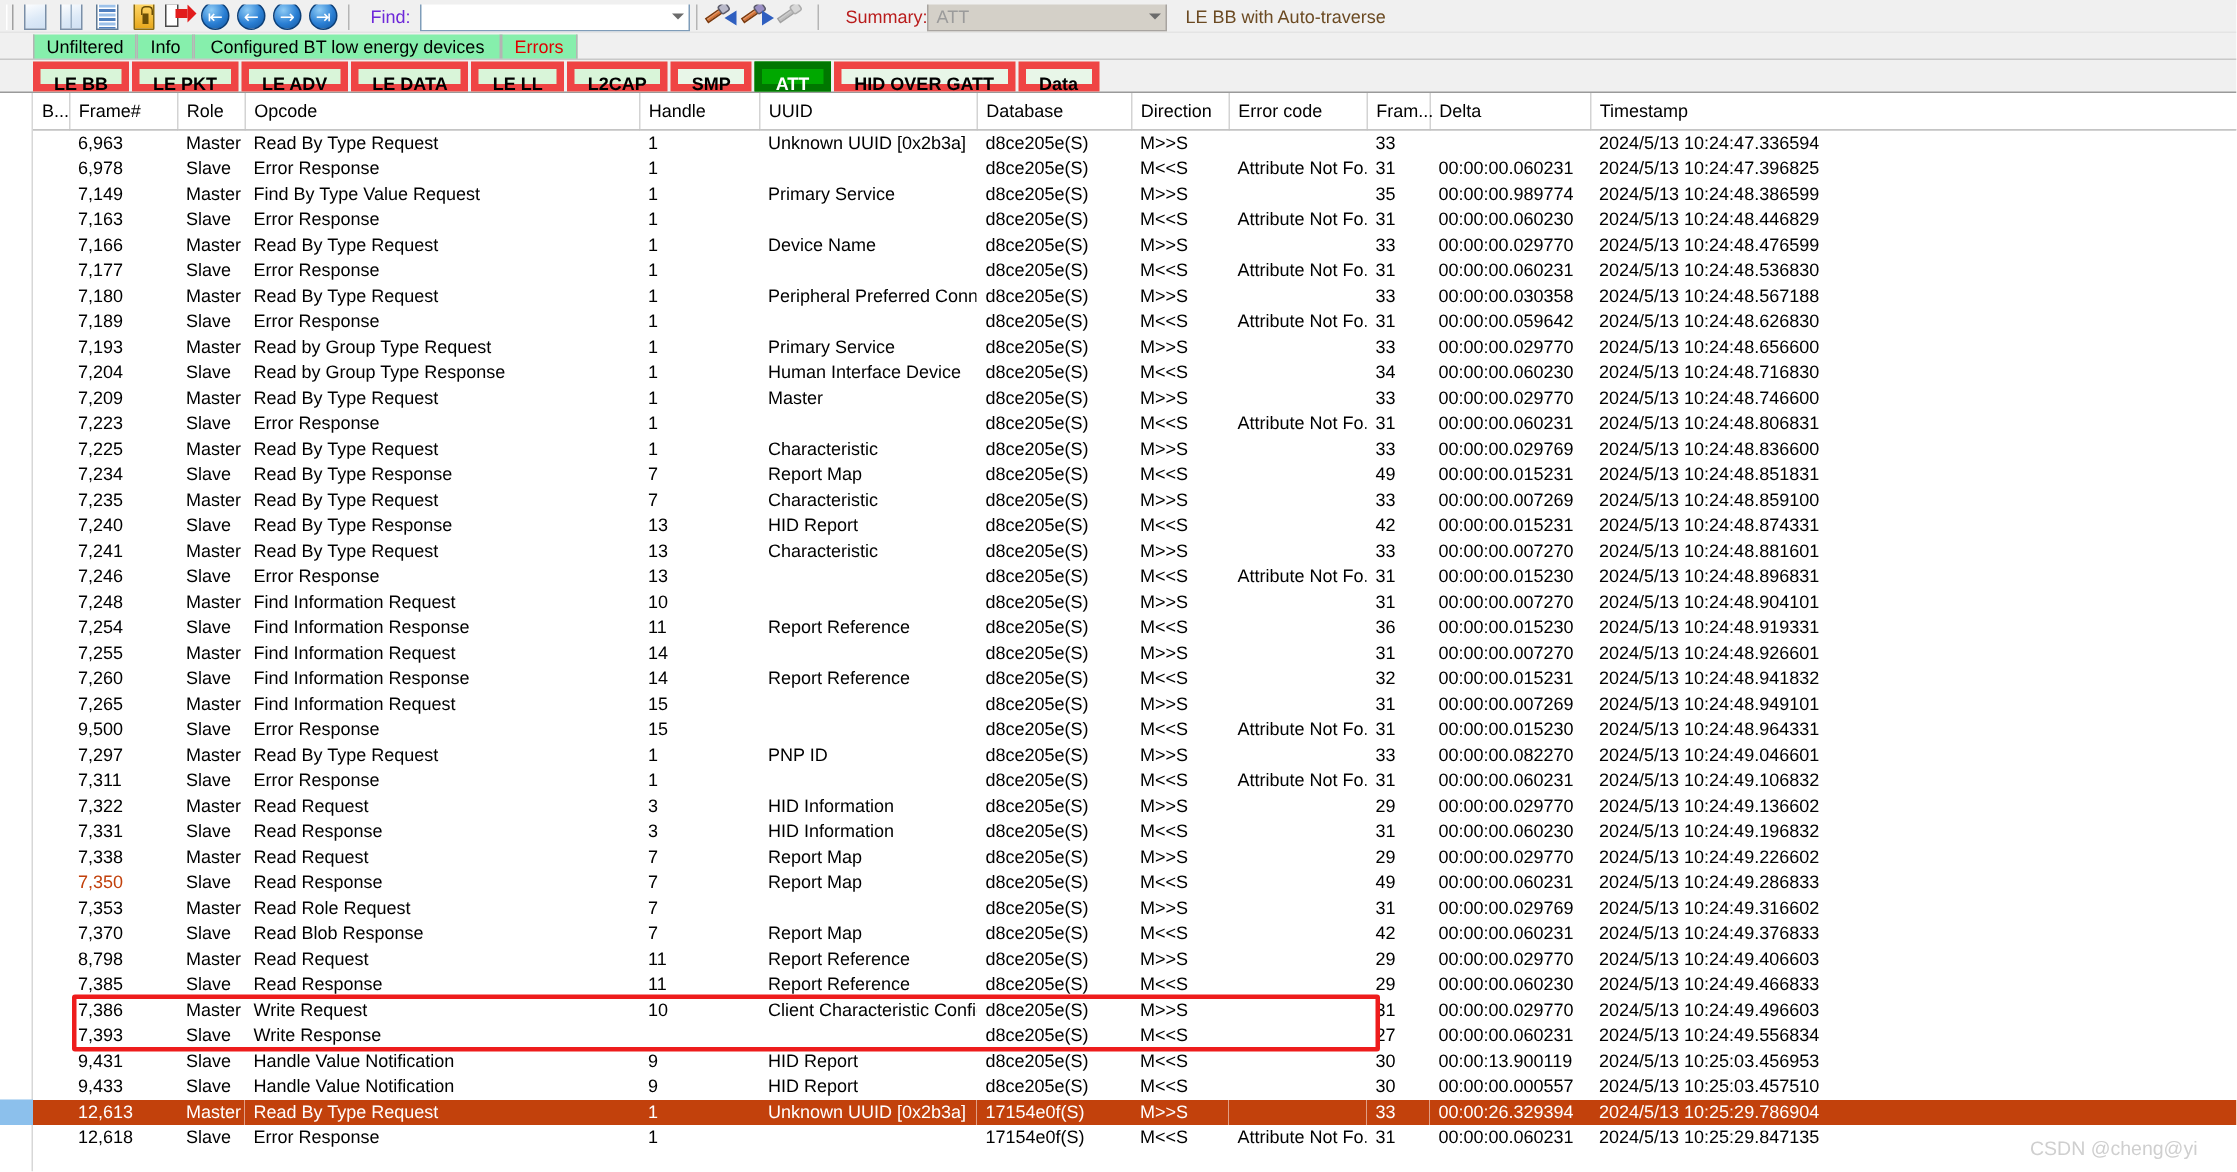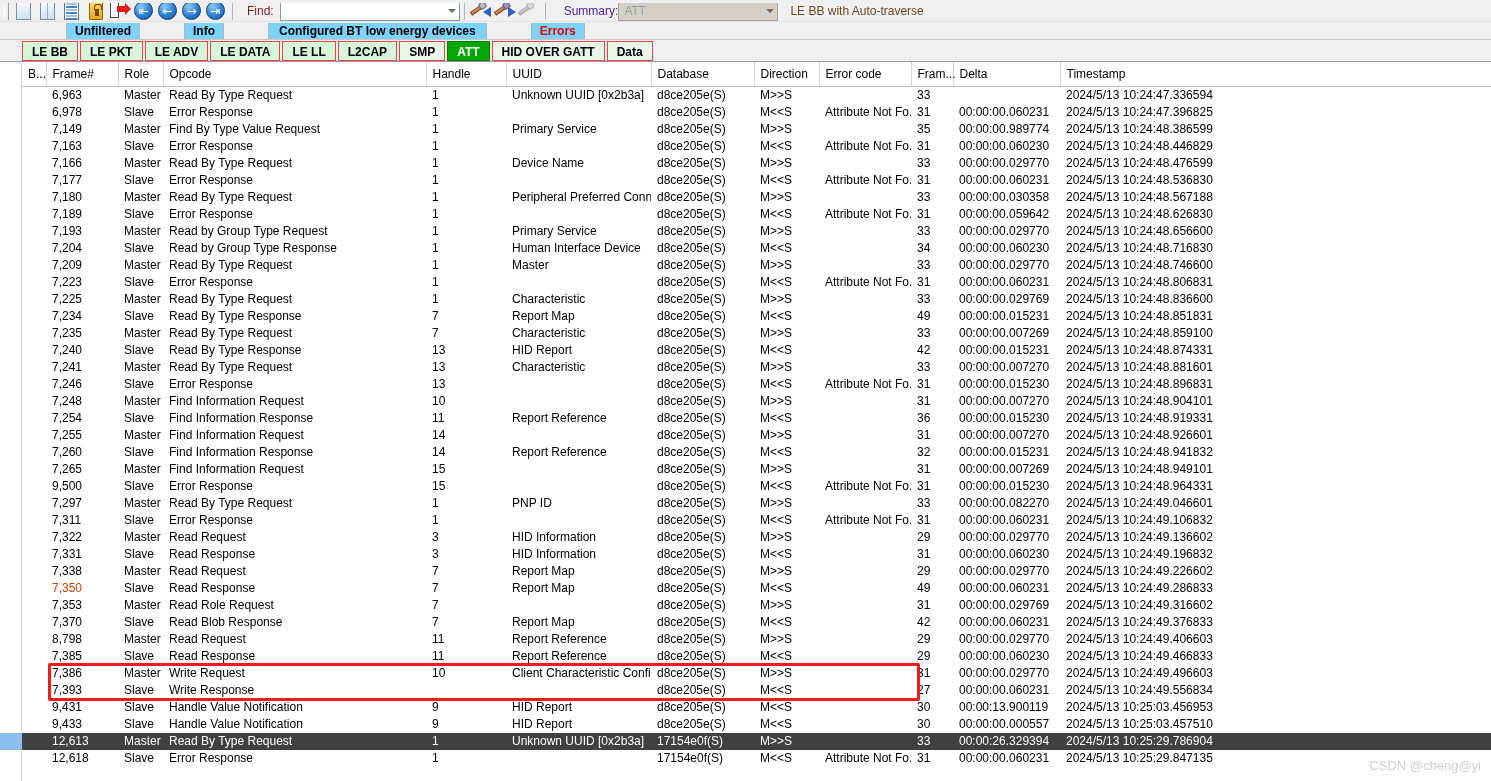--- a/index.html
+++ b/index.html
@@ -123,82 +123,81 @@
   .ico-wrench .bluearr {
     position:absolute; right:0px; top:5px;
     border-top:5px solid transparent; border-bottom:5px solid transparent;
   }
   .ico-wrench.left .bluearr { border-right:8px solid #2f5fc0; }
   .ico-wrench.right .bluearr { border-left:8px solid #2f5fc0; right:-1px; }
   .ico-wrench.dim { opacity: .45; filter: grayscale(1); }
   .ico-wrench.purple .head { background:#9a8fc4; }
 
   .tb-label {
-    font-size: 12px; color: #7f1d1d; margin: 0 6px 0 10px;
+    font-size: 12px; color: #6d28d9; margin: 0 6px 0 10px;
     white-space: nowrap;
   }
   .tb-combo {
     height: 20px; width: 180px;
     background: #ffffff; border: 1px solid #7f9db9;
     position: relative; flex: none;
   }
   .tb-combo .arrow {
     position:absolute; right:3px; top:7px;
     border-left:4px solid transparent; border-right:4px solid transparent;
     border-top:4px solid #6b6b6b;
   }
   .tb-combo.gray {
     background: #d4d0c8; border:1px solid #a8a4a0; color:#8a8a8a;
   }
   .tb-combo .val {
     position:absolute; left:5px; top:2px; font-size:12px; color:#9b9b9b;
   }
-  .summary-label { font-size:12px; color:#4c1d95; margin-left:14px; }
+  .summary-label { font-size:12px; color:#b91c1c; margin-left:14px; }
   .summary-note { font-size:12px; color:#6b4a22; margin-left:12px; white-space:nowrap; }
 
   
   .tabrow1 {
     height: 18px;
     background: #f0f0f0;
     display: flex; align-items: flex-end;
     padding-left: 22px;
     position: relative;
   }
   .tabrow1:after {
     content:""; position:absolute; left:0; right:0; bottom:0; height:1px;
     background:#c8c8c8;
   }
   .tab1 {
-    font-size: 12px; font-weight: bold; color: #000000;
+    font-size: 12px; font-weight: normal; color: #000000;
     padding: 0 8px 1px 8px;
     height: 17px; line-height: 17px;
     border-left: 1px solid #b4b4b4;
     border-right: 1px solid #b4b4b4;
     white-space: nowrap;
-    background: #7dd3fc;
-    margin-left: 44px;
+    background: #86efac;
   }
   .tab1.errors { color: #e00000; }
   .tab1.wide { padding: 0 10px 15px 10px; }
 
   
   .tabrow2 {
     height: 22px;
     background: #f0f0f0;
     display: flex; align-items: center;
     padding-left: 22px;
     border-bottom: 1px solid #9a9a9a;
   }
   .tab2 {
     font-size: 12px; font-weight: bold; color: #000000;
     height: 20px; line-height: 20px;
     padding: 0 9px;
     margin-right: 2px;
     background: #d9f5d9;
-    border: 1px solid #ef4444;
+    border: 5px solid #ef4444;
     white-space: nowrap;
   }
   .tab2.active {
     background: #00a800; color: #ffffff; border-color: #007700;
     font-weight: bold;
   }
   .tab2.plain { background:#e8f6e8; }
 
   
   .grid-wrap {
@@ -238,21 +237,21 @@
   }
   table.pkt td {
     height: 17px;
     padding: 0 0 0 6px;
     white-space: nowrap;
     overflow: hidden;
     text-overflow: clip;
     vertical-align: middle;
     line-height: 17px;
   }
-  tr.row.sel td { background: #404040; color: #ffffff; }
+  tr.row.sel td { background: #c2410c; color: #ffffff; }
   td.redtext { color: #c2410c; }
 
   
   col.c-b     { width: 24px; }
   col.c-frame { width: 72px; }
   col.c-role  { width: 45px; }
   col.c-op    { width: 263px; }
   col.c-handle{ width: 80px; }
   col.c-uuid  { width: 145px; }
   col.c-db    { width: 103px; }
@@ -271,21 +270,21 @@
   
   .redbox {
     position: absolute;
     border: 3px solid #ee1c1c;
     pointer-events: none;
     border-radius: 2px;
   }
 
   .watermark {
     position: absolute;
-    right: 10px; bottom: 8px;
+    right: 26px; bottom: 8px;
     font-size: 13px;
     color: #cfcfcf;
     font-family: "Liberation Sans", sans-serif;
     text-align: right;
   }
   .topclip {
     position:absolute; left:0; top:0; right:0; height:3px;
     background:#f0f0f0;
   }
 </style>

